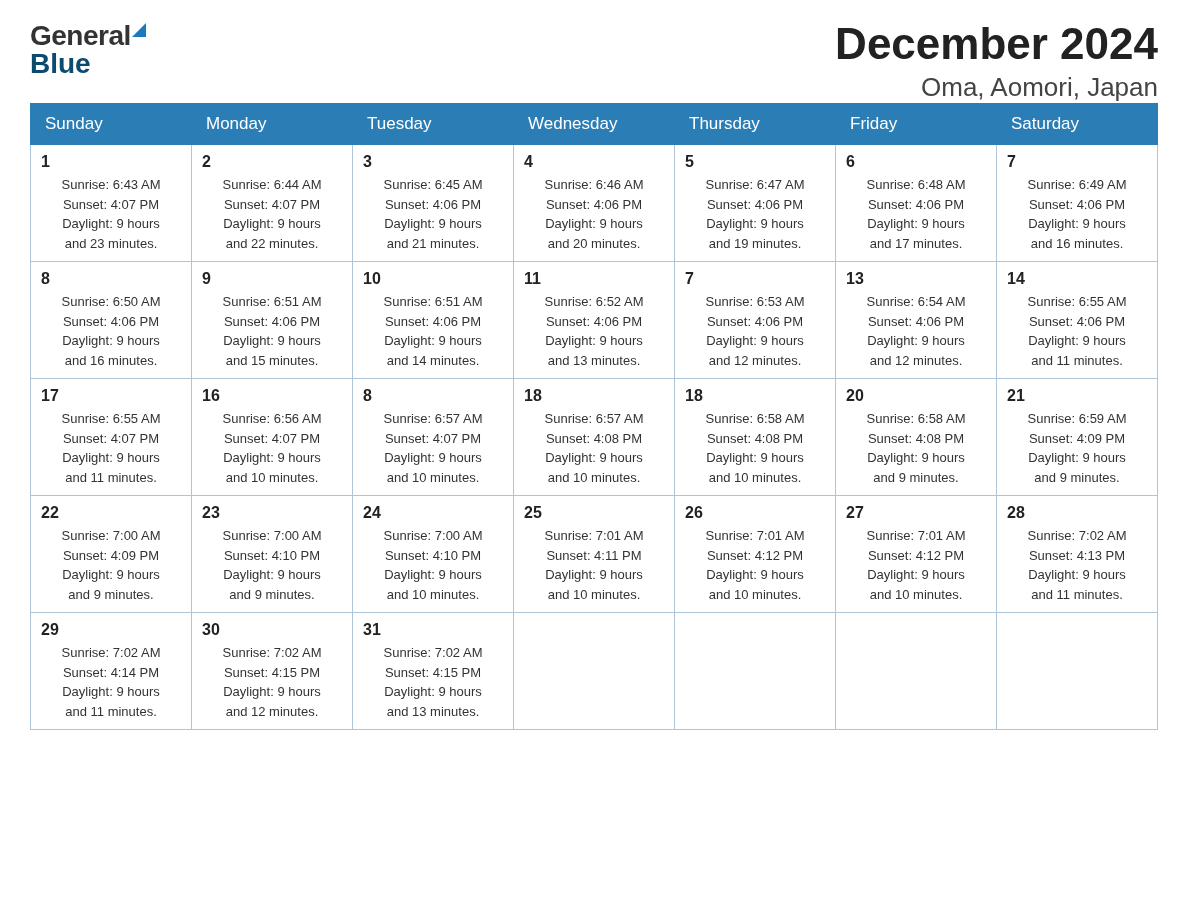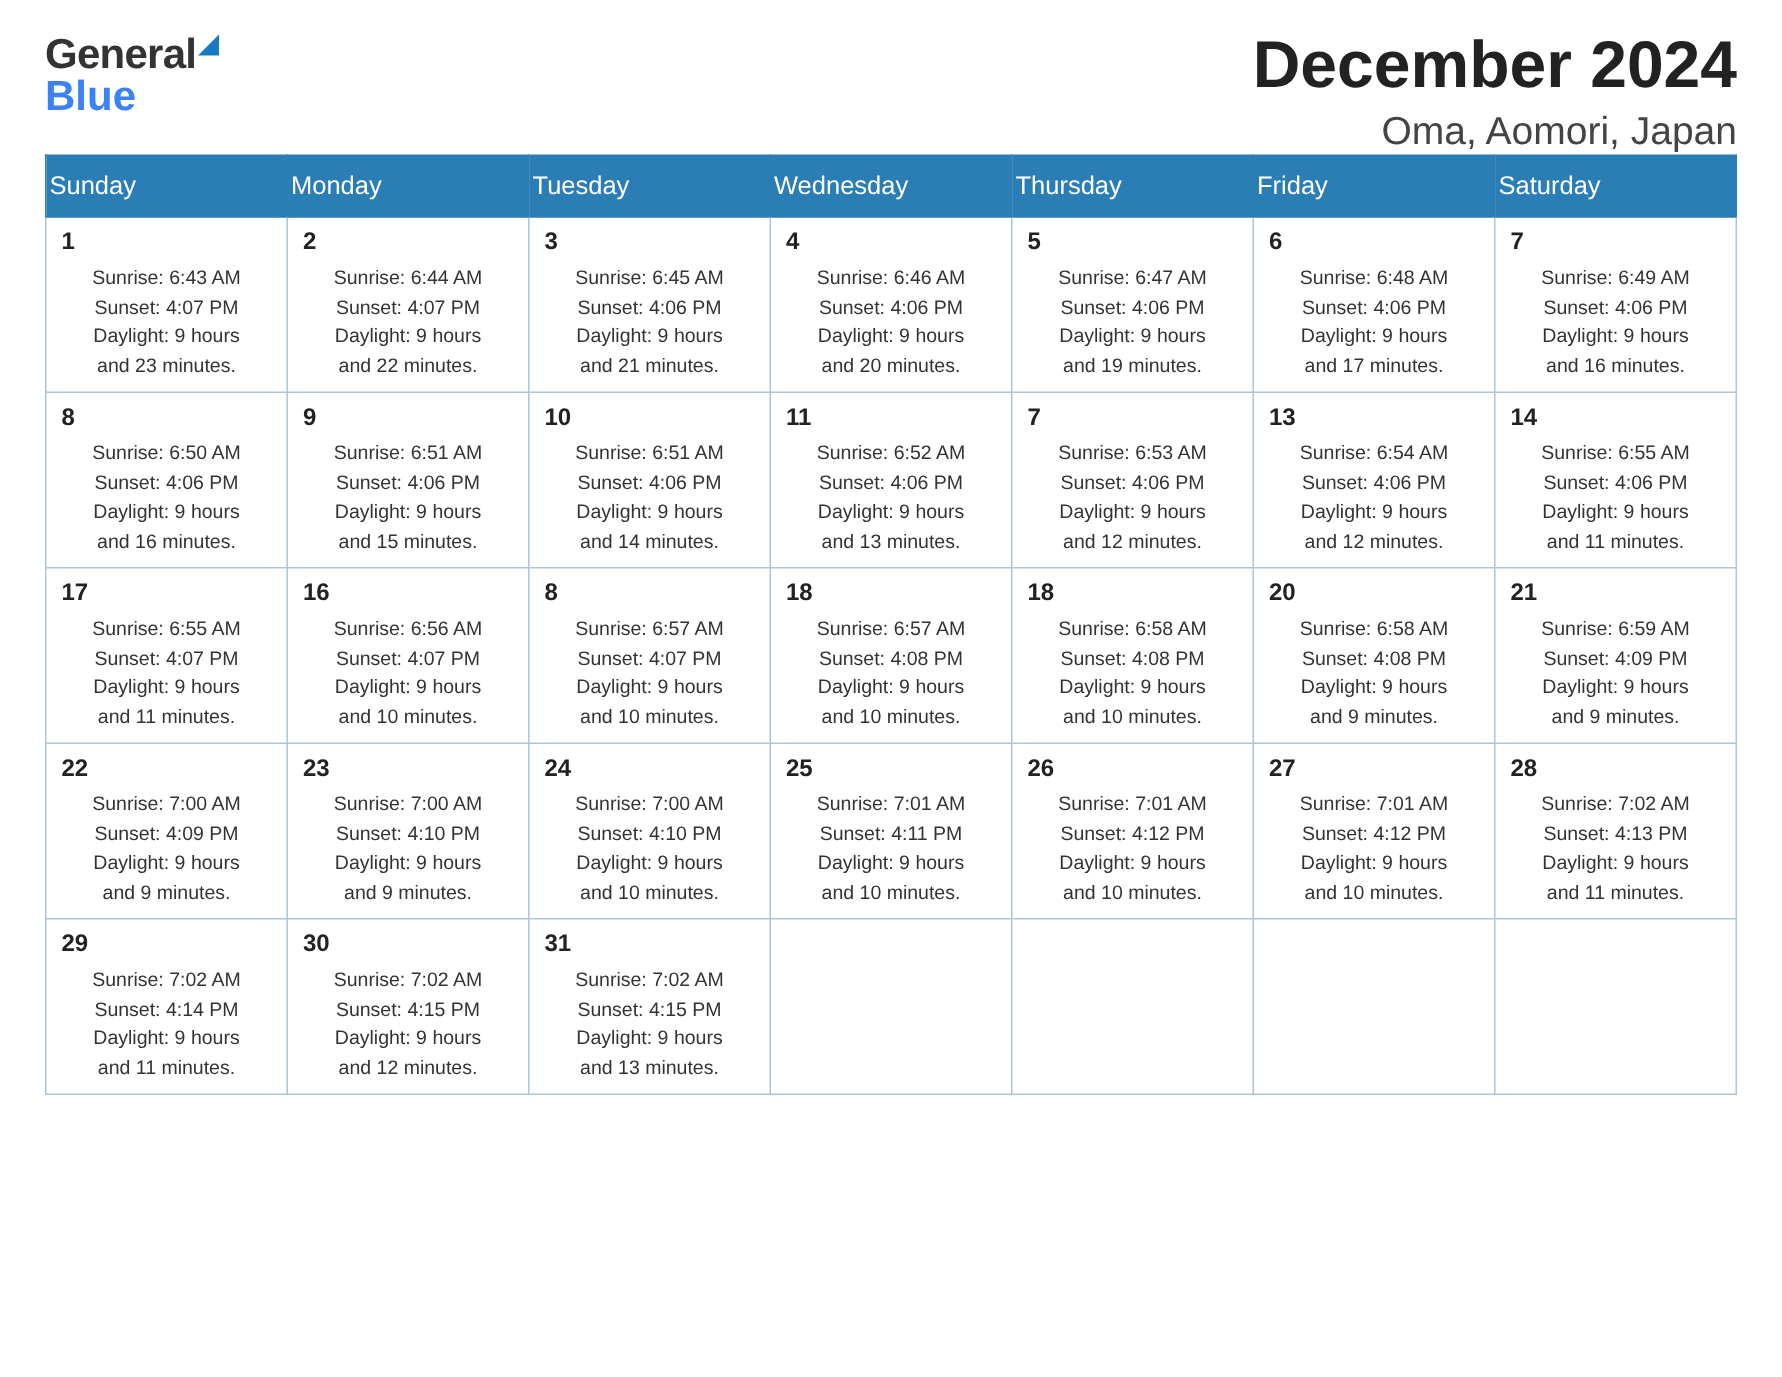--- a/index.html
+++ b/index.html
@@ -35,21 +35,21 @@
       margin-top: 4px;
     }
     .calendar-table {
       width: 100%;
       border-collapse: collapse;
       border: 1px solid #2a7db5;
     }
     .calendar-table th {
       background-color: #2a7db5;
       color: #fff;
-      padding: 10px 2px;
+      padding: 10px 14px;
       font-size: 17px;
       font-weight: normal;
       text-align: left;
       border: 1px solid #2a7db5;
     }
     .calendar-table td {
       vertical-align: top;
       padding: 8px 10px;
       border: 1px solid #b0c4d8;
       font-size: 13px;
@@ -91,21 +91,21 @@
       border-left: 14px solid transparent;
       border-bottom: 14px solid #1a7abf;
       display: inline-block;
       margin-left: 1px;
       position: relative;
       top: -6px;
     }
     .logo-second-row {
       font-size: 28px;
       font-weight: bold;
-      color: #3b82f6;
+      color: #0c4a6e;
       margin-top: -4px;
     }
   </style>
 </head>
 <body>
 
 <div class="header-area">
   <div class="logo-container">
     <div class="logo-wrap">
       <span class="logo-general">General</span>

